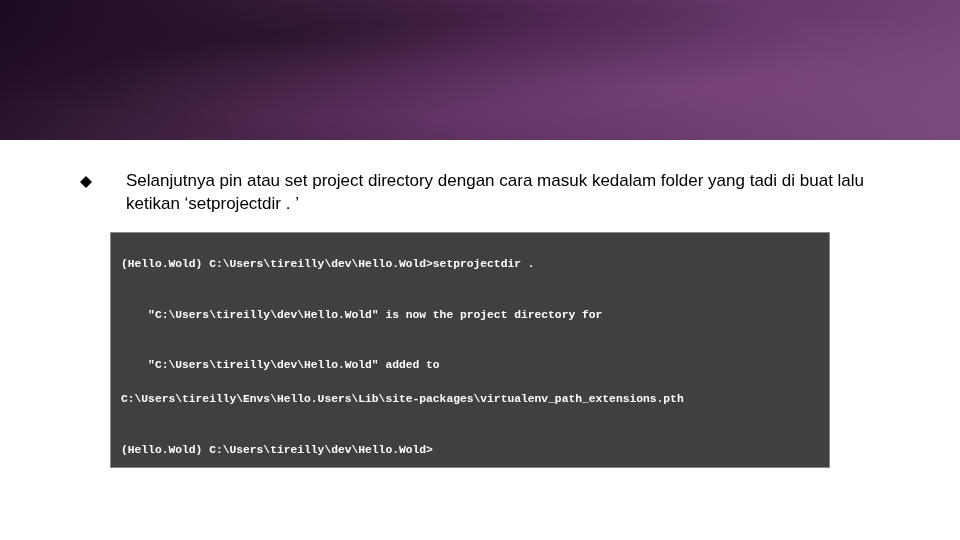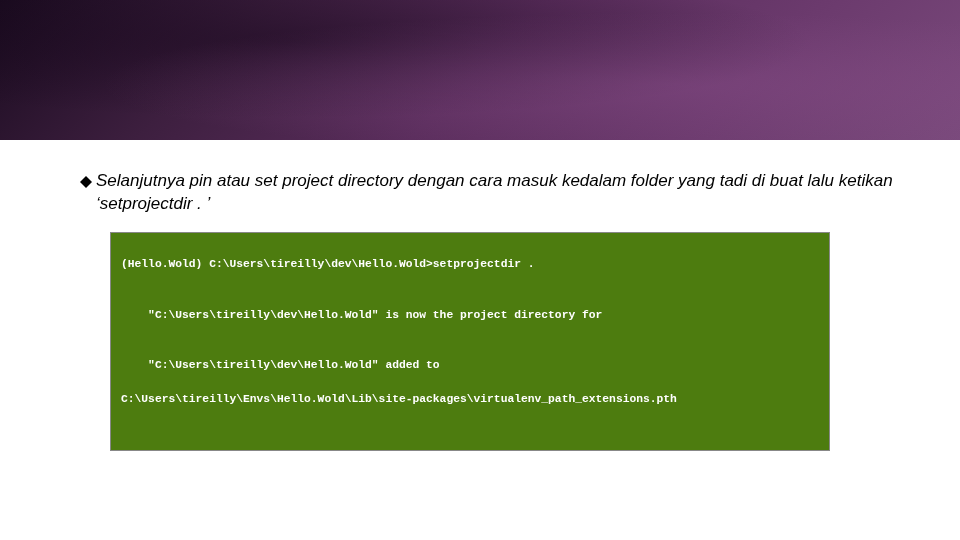--- a/index.html
+++ b/index.html
@@ -23,35 +23,34 @@
     inset: 0;
     background: radial-gradient(ellipse at 70% 60%, rgba(140,80,140,0.4), transparent 60%),
                 radial-gradient(ellipse at 30% 30%, rgba(20,5,25,0.5), transparent 55%);
   }
   .content-area {
     padding: 30px 60px 0 80px;
   }
   .bullet-row {
     display: flex;
     align-items: flex-start;
-    gap: 4px;
-    font-style: italic;
+    gap: 34px;
   }
   .bullet-icon {
     flex: none;
     margin-top: 4px;
   }
   .bullet-text {
     font-size: 17px;
     line-height: 1.35;
     color: #000;
   }
   .terminal {
     margin: 16px 0 0 30px;
-    background: #4d7c0f;
+    background: #404040;
     color: #fff;
     font-family: "Courier New", monospace;
     font-size: 11.3px;
     line-height: 1.5;
     padding: 6px 10px 8px;
     width: 720px;
     white-space: pre;
     border: 1px solid #888;
   }
   .term-line { display: block; }
@@ -71,16 +70,16 @@
     </span>
     <div class="bullet-text">Selanjutnya pin atau set project directory dengan cara masuk kedalam folder yang tadi di buat lalu ketikan ‘setprojectdir . ’</div>
   </div>
 
   <div class="terminal">
 <span class="term-line term-bold">(Hello.Wold) C:\Users\tireilly\dev\Hello.Wold&gt;setprojectdir .</span>
 <span class="term-line"></span>
 <span class="term-line term-bold">    "C:\Users\tireilly\dev\Hello.Wold" is now the project directory for</span>
 <span class="term-line"></span>
 <span class="term-line term-bold">    "C:\Users\tireilly\dev\Hello.Wold" added to</span>
-<span class="term-line term-bold">C:\Users\tireilly\Envs\Hello.Wold\Lib\site-packages\virtualenv_path_extensions.pth</span>
+<span class="term-line term-bold">C:\Users\tireilly\Envs\Hello.Users\Lib\site-packages\virtualenv_path_extensions.pth</span>
 <span class="term-line"></span>
-</div>
+<span class="term-line term-bold">(Hello.Wold) C:\Users\tireilly\dev\Hello.Wold&gt;</span></div>
 </div>
 
 </body></html>

